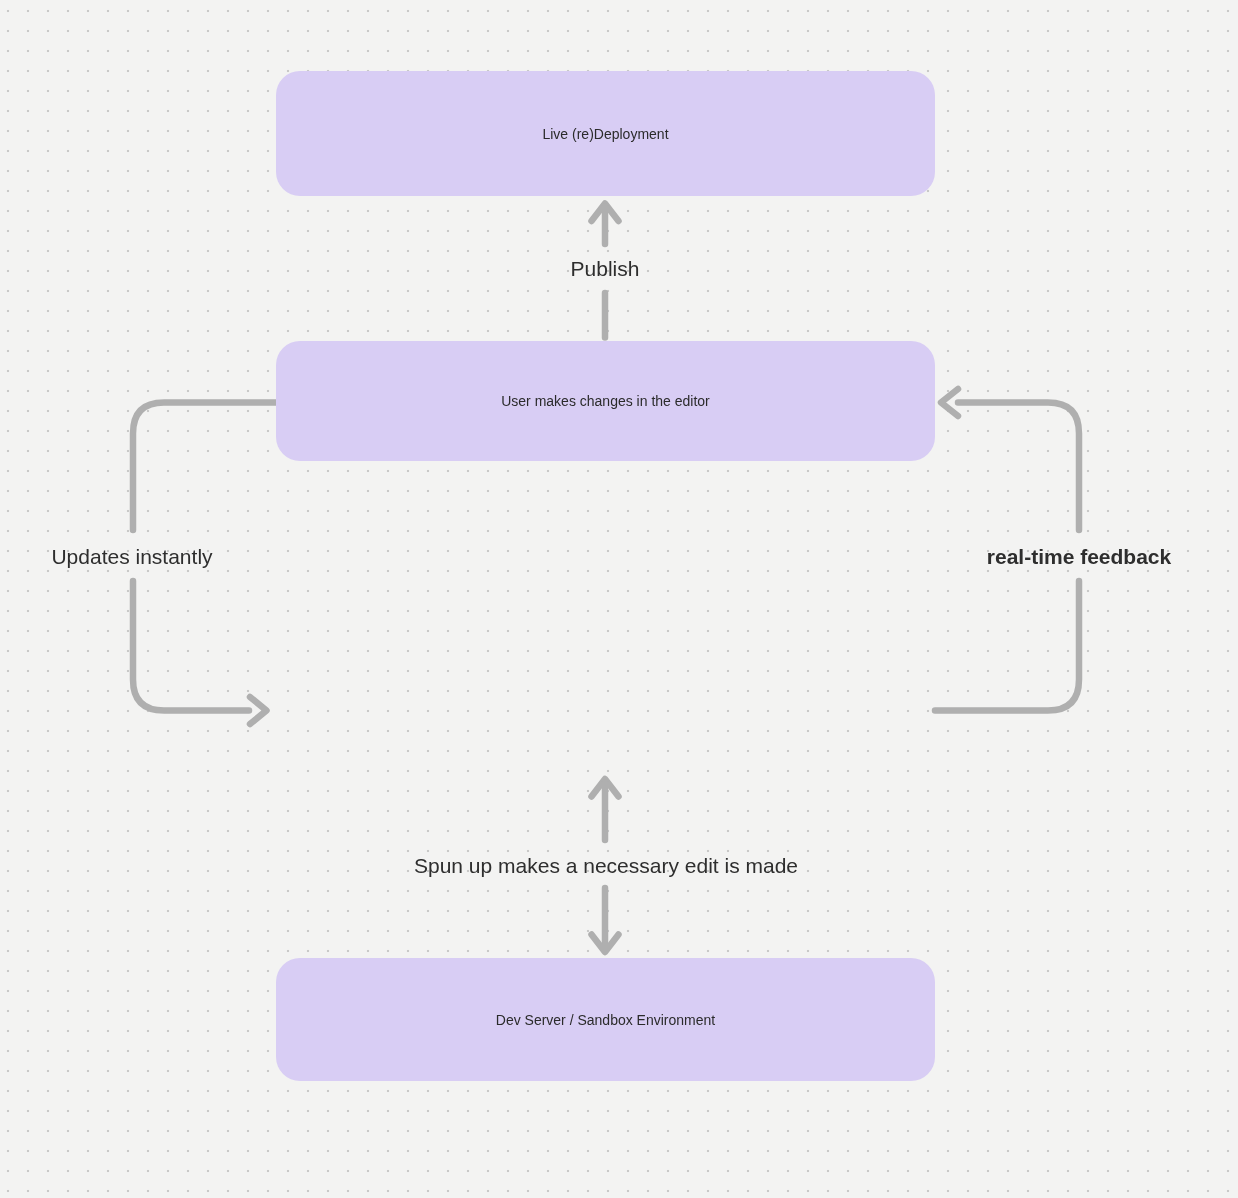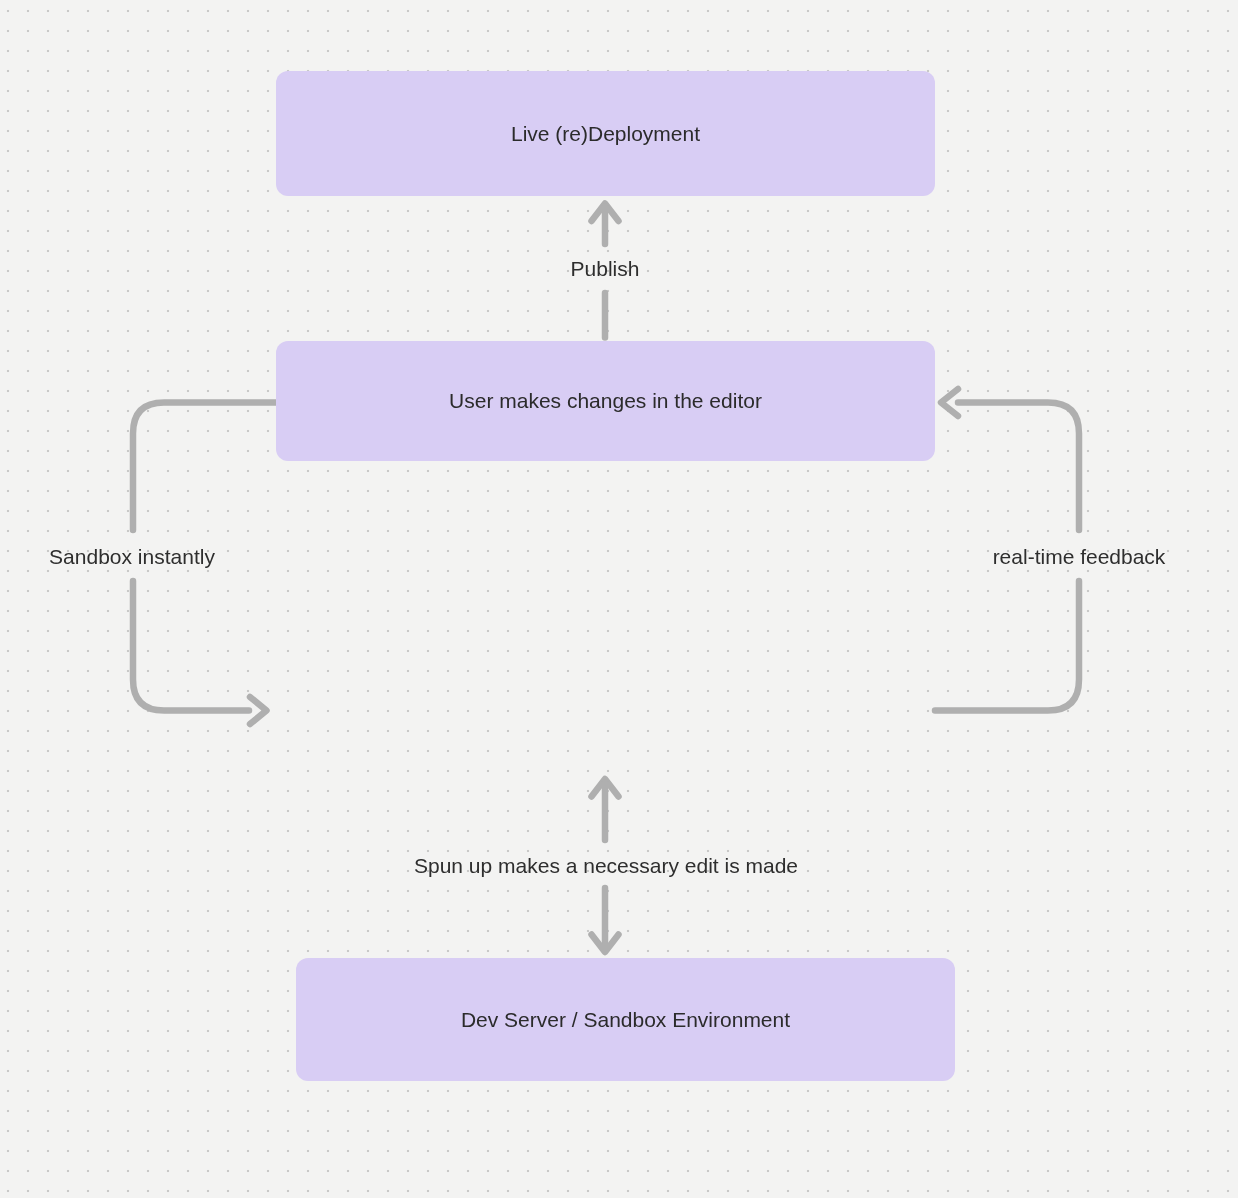--- a/index.html
+++ b/index.html
@@ -30,42 +30,42 @@
     stroke: var(--arrow, #afafaf);
     stroke-width: 6.5;
     stroke-linecap: round;
     stroke-linejoin: round;
   }
   .node {
     position: absolute;
     left: 276px;
     width: 659px;
     background: var(--node-fill, #d8cdf4);
-    border-radius: 12px;
+    border-radius: 24px;
     display: flex;
     align-items: center;
     justify-content: center;
     color: var(--node-text, #2b2b2b);
-    font-size: 21px;
+    font-size: 14px;
     text-align: center;
   }
   .node-live      { top: 71px;  height: 125px; }
   .node-editor    { top: 341px; height: 120px; }
   .node-preview   { top: 649px; height: 123px; }
-  .node-devserver { top: 958px; height: 123px; margin-left: 20px; }
+  .node-devserver { top: 958px; height: 123px; }
   .edge-label {
     position: absolute;
     transform: translate(-50%, -50%);
     color: var(--label-text, #2e2e2e);
     font-size: 21px;
     white-space: nowrap;
   }
   .label-publish   { left: 605px;  top: 269px; }
   .label-updates   { left: 132px;  top: 557px; }
-  .label-feedback  { left: 1079px; top: 557px; }
+  .label-feedback  { left: 1079px; top: 557px; font-weight: bold; }
   .label-spunup    { left: 606px;  top: 866px; }
 </style>
 </head>
 <body>
 
 <div class="canvas">
 
   <svg class="edges-layer" viewBox="0 0 1238 1198" xmlns="http://www.w3.org/2000/svg">
 
     <path class="edge" d="M 591.5 221 L 605 203.5 L 618.5 221"></path>
@@ -94,19 +94,19 @@
     <span>User makes changes in the editor</span>
   </div>
 
 
   <div class="node node-devserver">
     <span>Dev Server / Sandbox Environment</span>
   </div>
 
   <div class="edge-label label-publish">Publish</div>
 
-  <div class="edge-label label-updates">Sandbox instantly</div>
+  <div class="edge-label label-updates">Updates instantly</div>
 
   <div class="edge-label label-feedback">real-time feedback</div>
 
   <div class="edge-label label-spunup">Spun up makes a necessary edit is made</div>
 
 </div>
 
 </body></html>

